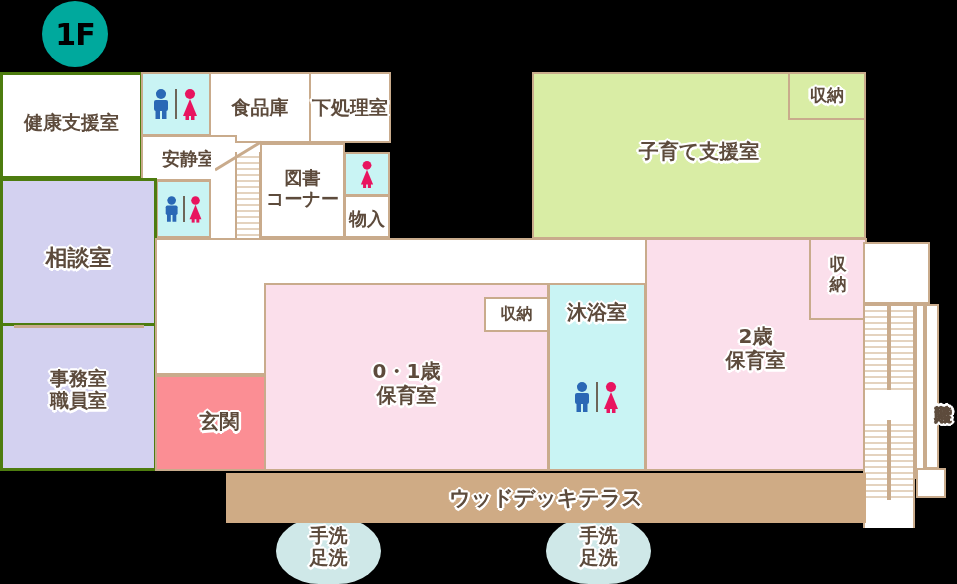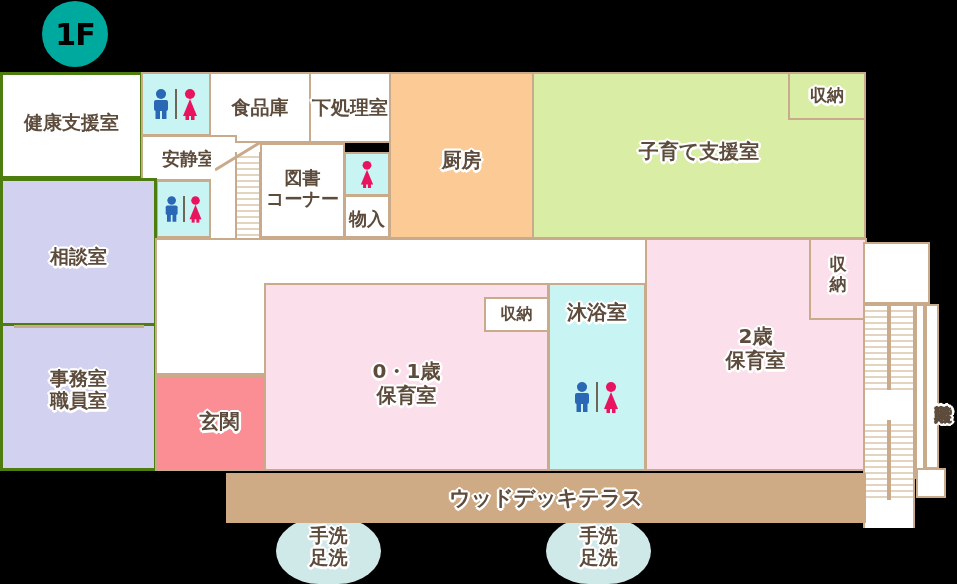--- a/index.html
+++ b/index.html
@@ -88,23 +88,20 @@
   </div>
 
   <div class="bx wall2" style="left:209px;top:72px;width:102px;height:71px;background:#ffffff;">
     <div class="lbl" style="top:22px;font-size:19px;">食品庫</div>
   </div>
 
   <div class="bx wall2" style="left:309px;top:72px;width:82px;height:71px;background:#ffffff;">
     <div class="lbl" style="top:22px;font-size:19px;">下処理室</div>
   </div>
 
-  <div class="bx wall2" style="left:389px;top:72px;width:145px;height:167px;background:#fcca94;">
-    <div class="lbl" style="top:75px;font-size:20px;">厨房</div>
-  </div>
 
   <div class="bx wall2" style="left:532px;top:72px;width:334px;height:167px;background:#d9eda5;">
     <div class="lbl" style="top:66px;font-size:20px;">子育て支援室</div>
   </div>
 
   <div class="bx wall2" style="left:788px;top:72px;width:78px;height:48px;background:#d9eda5;">
     <div class="lbl" style="top:11px;font-size:17px;">収納</div>
   </div>
 
   <div class="bx wall2" style="left:141px;top:135px;width:96px;height:46px;background:#ffffff;">
@@ -154,21 +151,21 @@
         <rect x="11" y="27" width="3.5" height="5" fill="#e8145f"></rect>
       </svg>
     </div>
   </div>
 
   <div class="bx wall2" style="left:344px;top:195px;width:46px;height:43px;background:#ffffff;">
     <div class="lbl" style="top:11px;font-size:18px;">物入</div>
   </div>
 
   <div class="bx wall" style="left:0px;top:178px;width:157px;height:148px;background:#d3d1f0;">
-    <div class="lbl" style="top:64px;font-size:19px;">相談室</div>
+    <div class="lbl" style="top:64px;font-size:22px;">相談室</div>
   </div>
 
   <div class="bx wall" style="left:0px;top:326px;width:157px;height:145px;background:#d3d1f0;border-top:none;">
     <div class="lbl" style="top:41px;font-size:19px;">事務室
 職員室</div>
   </div>
 
   <div class="bx" style="left:14px;top:325px;width:130px;height:3px;background:#c9ab8c;"></div>
 
   <div class="bx wall2" style="left:155px;top:238px;width:492px;height:137px;background:#ffffff;"></div>

